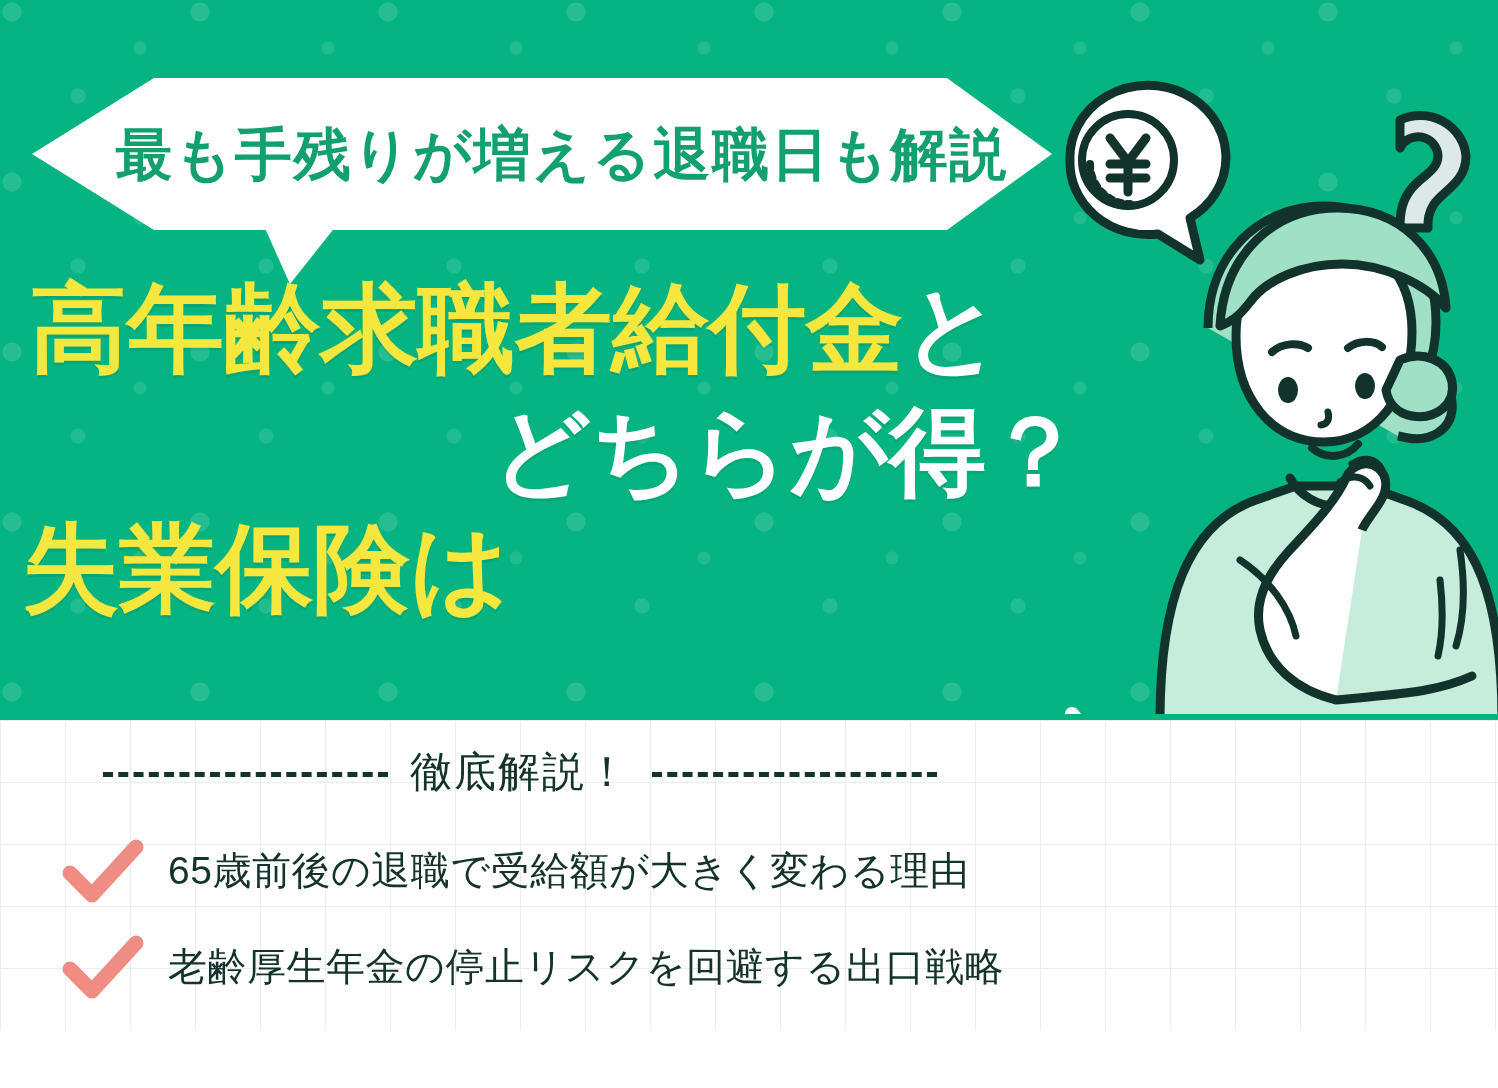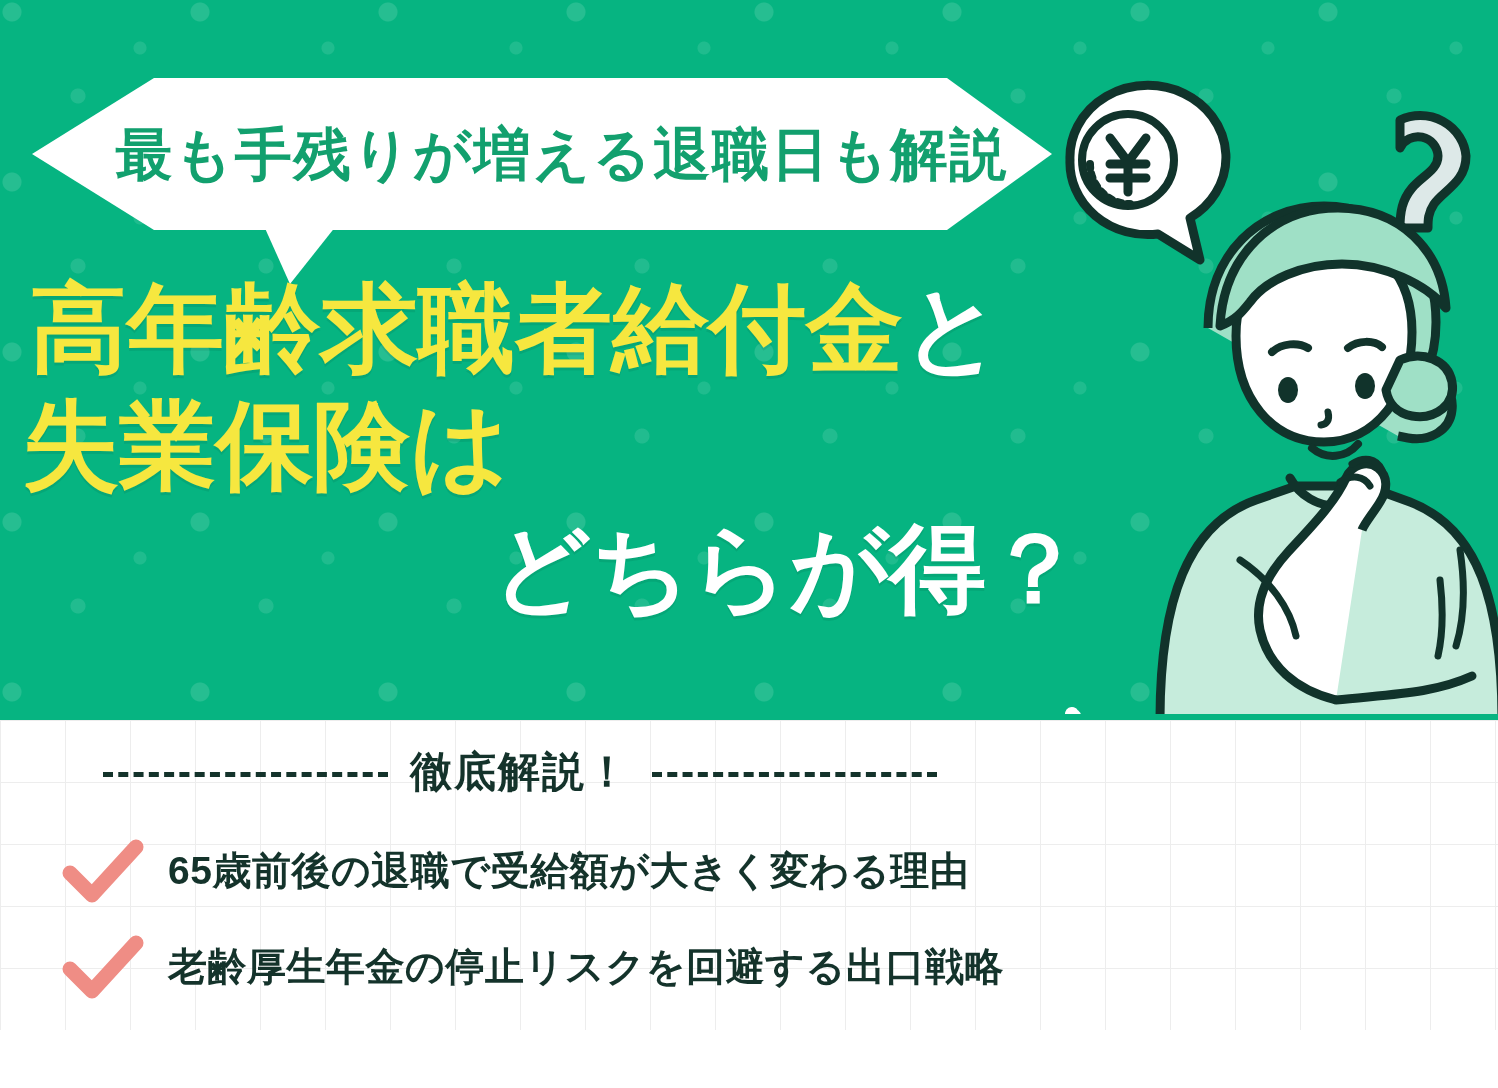--- a/index.html
+++ b/index.html
@@ -72,28 +72,28 @@
   }
 
   .kaisetsu-row{
     position:absolute;left:0;top:24px;width:1040px;height:56px;
     display:flex;align-items:center;justify-content:center;gap:22px;
   }
   .dash{
     height:0;border-top:5px dashed #14332b;width:285px;margin-top:4px;
   }
   .kaisetsu{
-    font-size:42px;font-weight:700;color:#14332b;white-space:nowrap;letter-spacing:2px;
+    font-size:42px;font-weight:400;color:#14332b;white-space:nowrap;letter-spacing:2px;
   }
 
   .bullets{position:absolute;left:60px;top:110px;width:960px;}
   .bullet{display:flex;align-items:center;gap:24px;height:82px;margin-bottom:14px;}
   .check{width:84px;height:64px;flex:0 0 84px;}
   .btext{
-    font-size:39px;font-weight:700;color:#14332b;white-space:nowrap;letter-spacing:.5px;
+    font-size:39px;font-weight:400;color:#14332b;white-space:nowrap;letter-spacing:.5px;
   }
 
   
   .footer{
     position:absolute;left:0;top:1032px;width:1498px;height:56px;background:#06b481;
   }
   .logo{
     position:absolute;right:28px;top:50%;transform:translateY(-50%);
     font-size:31px;font-weight:700;color:#14332b;letter-spacing:1px;white-space:nowrap;
   }
@@ -106,22 +106,22 @@
   <div class="hero">
     <div class="dots"></div>
 
     <div class="bubble-inner">
       <div class="bubble-text">最も手残りが増える退職日も解説</div>
     </div>
     <div class="bubble-tail"></div>
 
     <div class="title">
       <div class="tline t1"><span>高年齢求職者給付金</span><span class="w">と</span></div>
+      <div class="tline t3">どちらが得？</div>
       <div class="tline t2">失業保険は</div>
-      <div class="tline t3">どちらが得？</div>
     </div>
 
     <div class="illus">
       <svg viewBox="0 0 460 660" width="460" height="660">
 
         <g>
           <path d="M30 100 a78 72 0 1 1 120 58 l10 42 l-42 -26 a78 72 0 0 1 -88 -74 z" fill="#fff" stroke="#11332b" stroke-width="9" stroke-linejoin="round"></path>
           <circle cx="88" cy="100" r="46" fill="none" stroke="#11332b" stroke-width="8"></circle>
           <path d="M50 104 a40 40 0 0 0 40 40" fill="none" stroke="#11332b" stroke-width="8" stroke-dasharray="4 6" stroke-linecap="round"></path>
           <path d="M70 78 l18 24 l18 -24 M70 104 h36 M70 118 h36 M88 102 v30" fill="none" stroke="#11332b" stroke-width="9" stroke-linecap="round" stroke-linejoin="round"></path>

